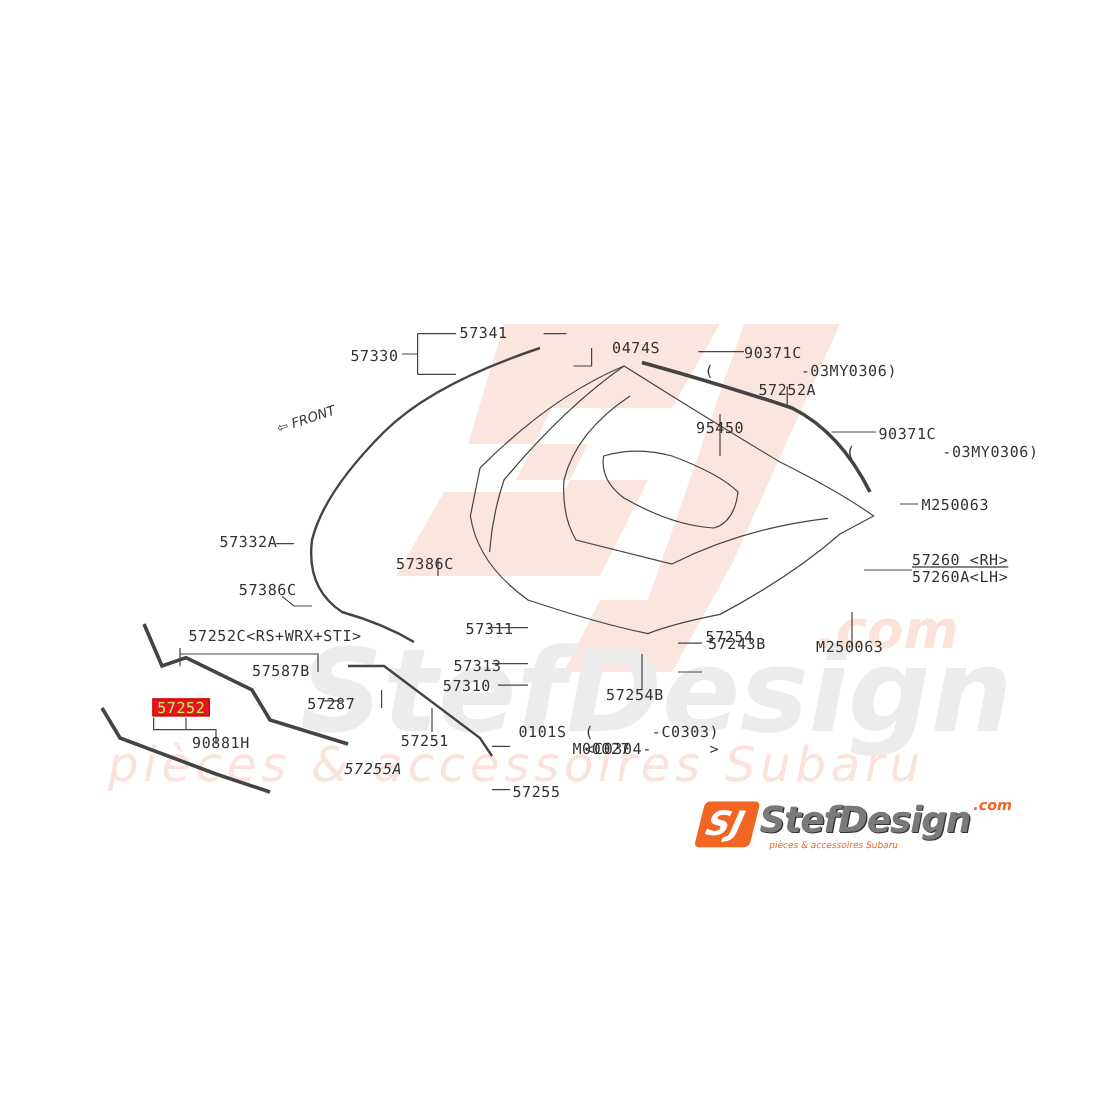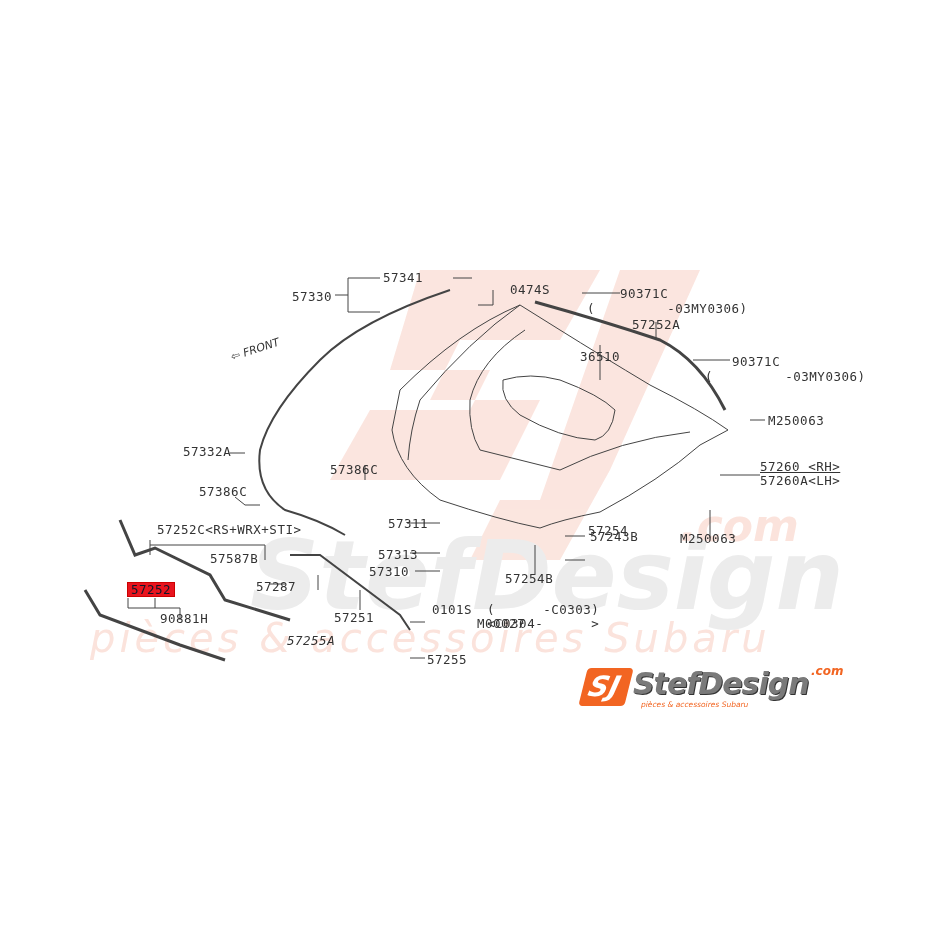--- a/index.html
+++ b/index.html
@@ -1,19 +1,19 @@
 <!DOCTYPE html>
 <html><head>
 <meta charset="utf-8">
 <style>
   html,body{margin:0;padding:0;background:#fff;}
   body{width:931px;height:931px;position:relative;overflow:hidden;font-family:"DejaVu Sans Mono","Liberation Mono",monospace;}
   #stage{position:absolute;left:0;top:0;width:931px;height:931px;}
   .lbl{position:absolute;font-size:12.5px;color:#333;white-space:pre;letter-spacing:0.5px;line-height:13px;font-family:"DejaVu Sans Mono","Liberation Mono",monospace;}
-  .hl{background:#e8141e;color:#0f172a;padding:0 3px;border:1px solid #c00;}
+  .hl{background:#e8141e;color:#bef264;padding:0 3px;border:1px solid #c00;}
   .wm{position:absolute;font-family:"DejaVu Sans","Liberation Sans",sans-serif;font-style:italic;font-weight:bold;color:#ececec;white-space:pre;}
   .wm-orange{color:#fbe3dc;}
   .front{position:absolute;left:230px;top:343px;font-size:11px;color:#333;font-style:italic;font-family:"DejaVu Sans","Liberation Sans",sans-serif;transform:rotate(-18deg);}
   .logo{position:absolute;left:583px;top:664px;width:265px;height:50px;}
   .logo-text{position:absolute;left:50px;top:2px;font-family:"DejaVu Sans","Liberation Sans",sans-serif;font-style:italic;font-weight:bold;font-size:30px;color:#7a7a7a;letter-spacing:-1px;text-shadow:1px 1px 0 #333;}
   .logo-com{position:absolute;left:228px;top:0px;font-family:"DejaVu Sans","Liberation Sans",sans-serif;font-weight:bold;font-style:italic;font-size:12px;color:#f26522;}
   .logo-sub{position:absolute;left:58px;top:36px;font-family:"DejaVu Sans","Liberation Sans",sans-serif;font-style:italic;font-size:7.5px;color:#f26522;white-space:pre;}
   .logo-badge{position:absolute;left:0;top:4px;width:46px;height:38px;background:#f26522;transform:skewX(-14deg);border-radius:4px;}
   .logo-badge span{position:absolute;left:6px;top:2px;color:#fff;font-family:"DejaVu Sans","Liberation Sans",sans-serif;font-weight:bold;font-style:italic;font-size:28px;}
 </style>
@@ -64,21 +64,21 @@
   </svg>
 
   <div class="front"><span>⇦ </span><span>FRONT</span></div>
 
   <div class="lbl" style="left:383px;top:271px;">57341</div>
   <div class="lbl" style="left:292px;top:290px;">57330</div>
   <div class="lbl" style="left:470px;top:283px;margin-left:40px;">0474S</div>
   <div class="lbl" style="left:620px;top:287px;">90371C</div>
   <div class="lbl" style="left:587px;top:302px;">(         -03MY0306)</div>
   <div class="lbl" style="left:632px;top:318px;">57252A</div>
-  <div class="lbl" style="left:580px;top:350px;">36510</div>
+  <div class="lbl" style="left:580px;top:350px;">95450</div>
   <div class="lbl" style="left:732px;top:355px;">90371C</div>
   <div class="lbl" style="left:705px;top:370px;">(         -03MY0306)</div>
   <div class="lbl" style="left:768px;top:414px;">M250063</div>
   <div class="lbl" style="left:760px;top:460px;text-decoration:underline;">57260 &lt;RH&gt;</div>
   <div class="lbl" style="left:760px;top:474px;">57260A&lt;LH&gt;</div>
   <div class="lbl" style="left:680px;top:532px;">M250063</div>
   <div class="lbl" style="left:183px;top:445px;">57332A</div>
   <div class="lbl" style="left:199px;top:485px;">57386C</div>
   <div class="lbl" style="left:330px;top:463px;">57386C</div>
   <div class="lbl" style="left:157px;top:523px;">57252C&lt;RS+WRX+STI&gt;</div>

